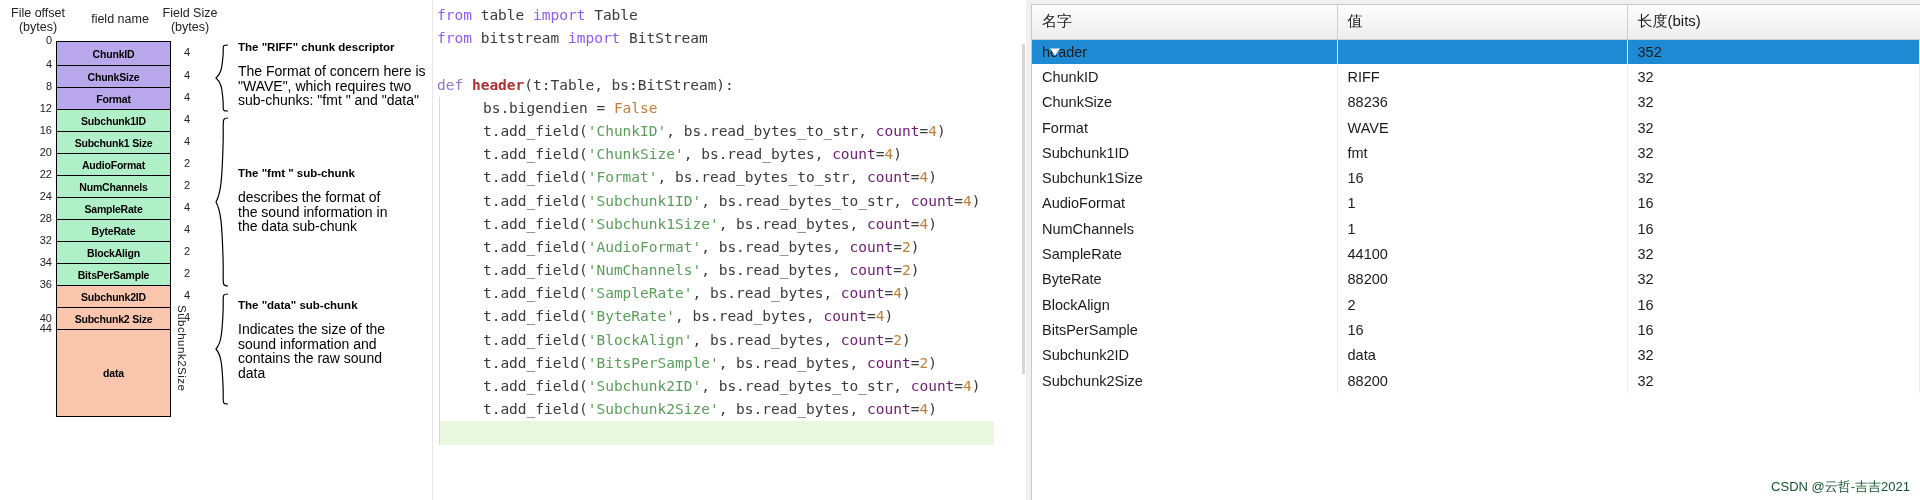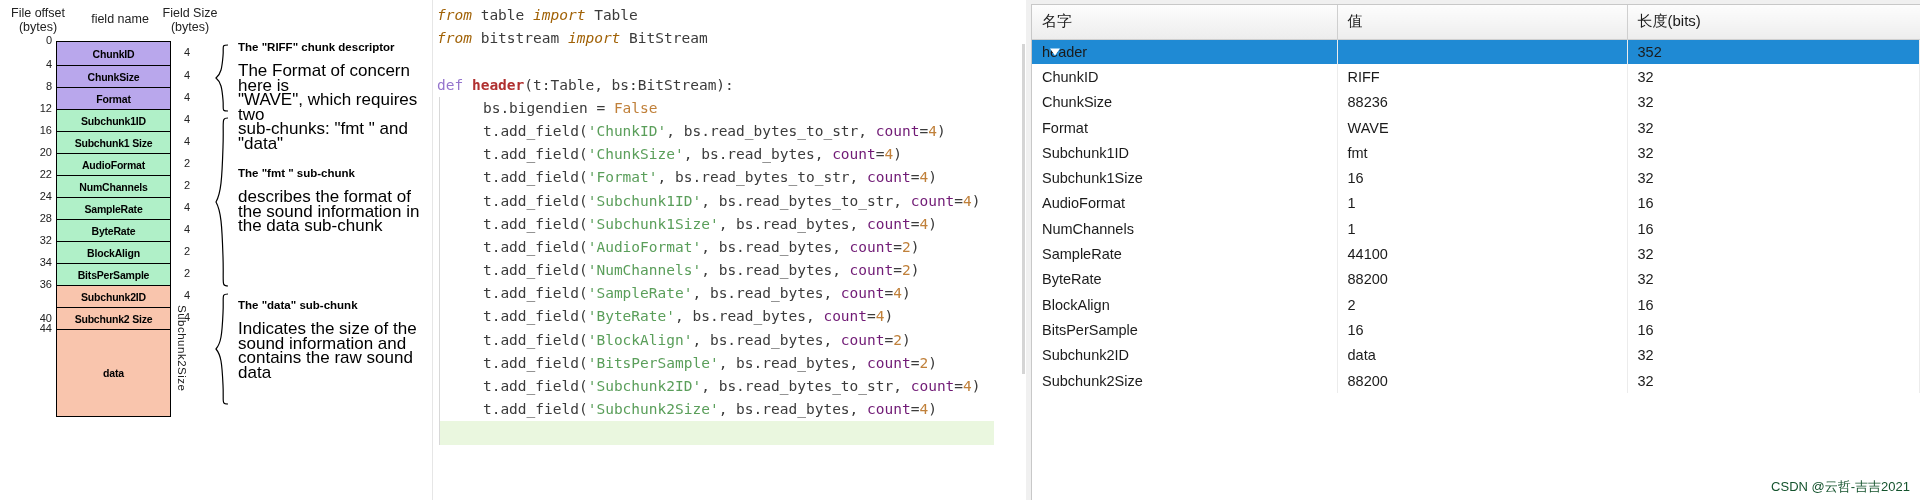--- a/index.html
+++ b/index.html
@@ -87,21 +87,21 @@
   .brace svg{ display:block; }
 
   .ann{ position:absolute; }
   .ann-title{
     font-size:11.5px; font-weight:bold; color:#000;
     font-family:"Liberation Sans", sans-serif;
     white-space:nowrap;
   }
   .ann-body{
     margin-top:11px;
-    font-size:17px; color:#000; line-height:14.5px;
+    font-size:14px; color:#000; line-height:14.5px;
     font-family:"Liberation Sans", sans-serif;
     white-space:pre-line;
   }
 
   
   #panel-code{
     position:absolute; left:432px; top:0; width:562px; height:500px;
     background:#ffffff;
     border-left:1px solid #e6e6e6;
   }
@@ -117,21 +117,21 @@
     white-space:pre;
     padding-left:4px;
     color:#3b3b3b;
   }
   .code-line.indented{
     border-left:1px solid #d8d8d8;
     margin-left:6px;
     padding-left:8px;
   }
   .code-line.hl{ background:#eaf7df; }
-  .kw   { color:#a16207;font-style:italic; }
+  .kw   { color:#8b5cf6; }
   .kw2  { color:#9575cd; }
   .fn   { color:#b03030; font-weight:bold; }
   .str  { color:#5a9e5a; }
   .num  { color:#c0803a; }
   .param{ color:#701a75; }
   .plain{ color:#3b3b3b; }
 
   
   #panel-table{
     position:absolute; left:1026px; top:0; width:894px; height:500px;

